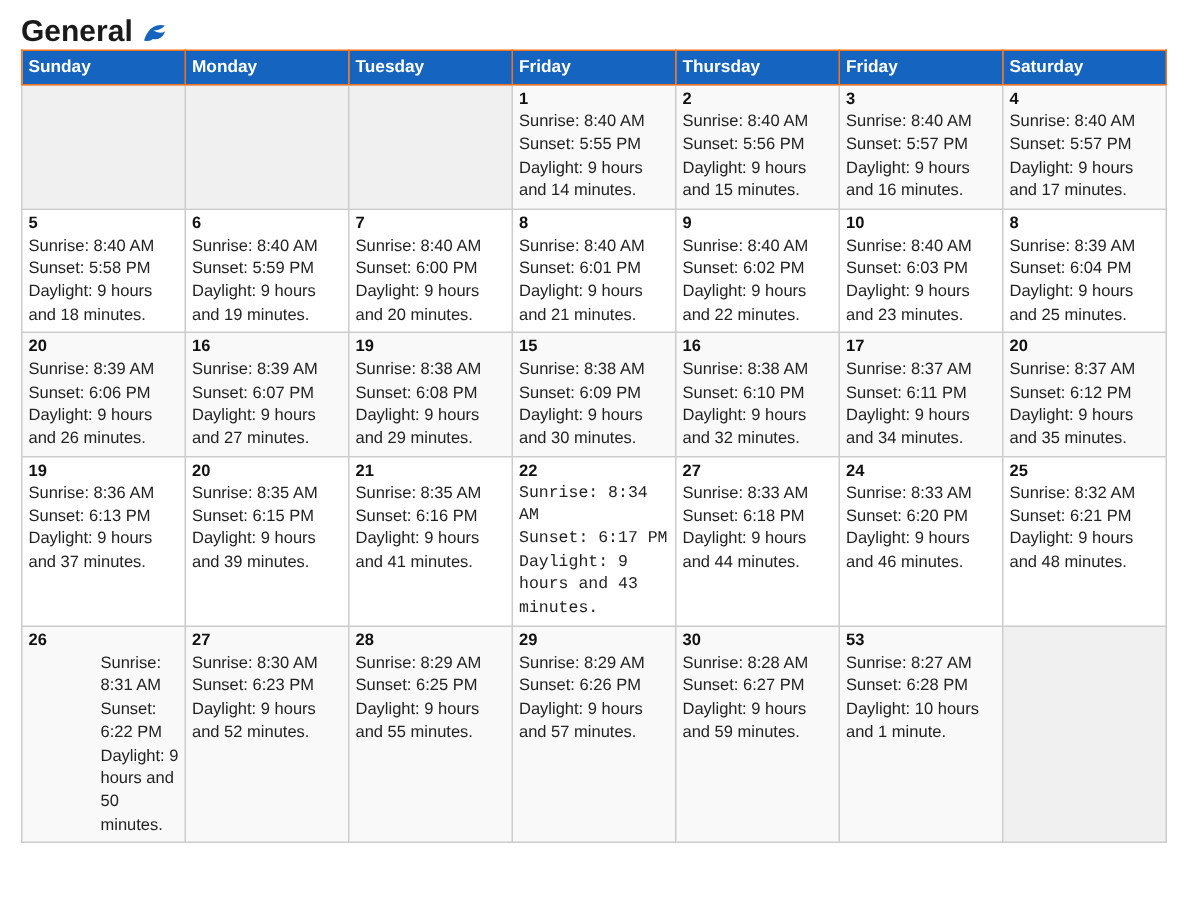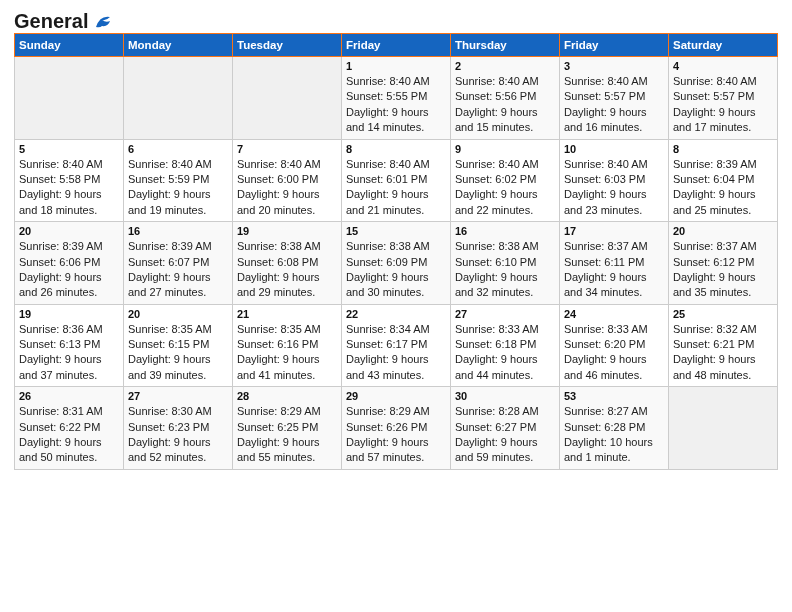--- a/index.html
+++ b/index.html
@@ -242,21 +242,21 @@
 Daylight: 9 hours and 39 minutes.</div>
           </td>
           <td>
             <div class="day-number">21</div>
             <div class="day-info" style="white-space: pre-line;">Sunrise: 8:35 AM
 Sunset: 6:16 PM
 Daylight: 9 hours and 41 minutes.</div>
           </td>
           <td>
             <div class="day-number">22</div>
-            <div class="day-info" style="white-space: pre-line;">Sunrise: 8:34 AM
+            <div class="day-info" style="white-space: pre-line; font-family: Liberation Mono, monospace;">Sunrise: 8:34 AM
 Sunset: 6:17 PM
 Daylight: 9 hours and 43 minutes.</div>
           </td>
           <td>
             <div class="day-number">27</div>
             <div class="day-info" style="white-space: pre-line;">Sunrise: 8:33 AM
 Sunset: 6:18 PM
 Daylight: 9 hours and 44 minutes.</div>
           </td>
           <td>
@@ -268,21 +268,21 @@
           <td>
             <div class="day-number">25</div>
             <div class="day-info" style="white-space: pre-line;">Sunrise: 8:32 AM
 Sunset: 6:21 PM
 Daylight: 9 hours and 48 minutes.</div>
           </td>
         </tr>
         <tr>
           <td>
             <div class="day-number">26</div>
-            <div class="day-info" style="white-space: pre-line;">Sunrise: 8:31 AM
+            <div class="day-info" style="white-space: pre-line; margin-left: 48px;">Sunrise: 8:31 AM
 Sunset: 6:22 PM
 Daylight: 9 hours and 50 minutes.</div>
           </td>
           <td>
             <div class="day-number">27</div>
             <div class="day-info" style="white-space: pre-line;">Sunrise: 8:30 AM
 Sunset: 6:23 PM
 Daylight: 9 hours and 52 minutes.</div>
           </td>
           <td>

